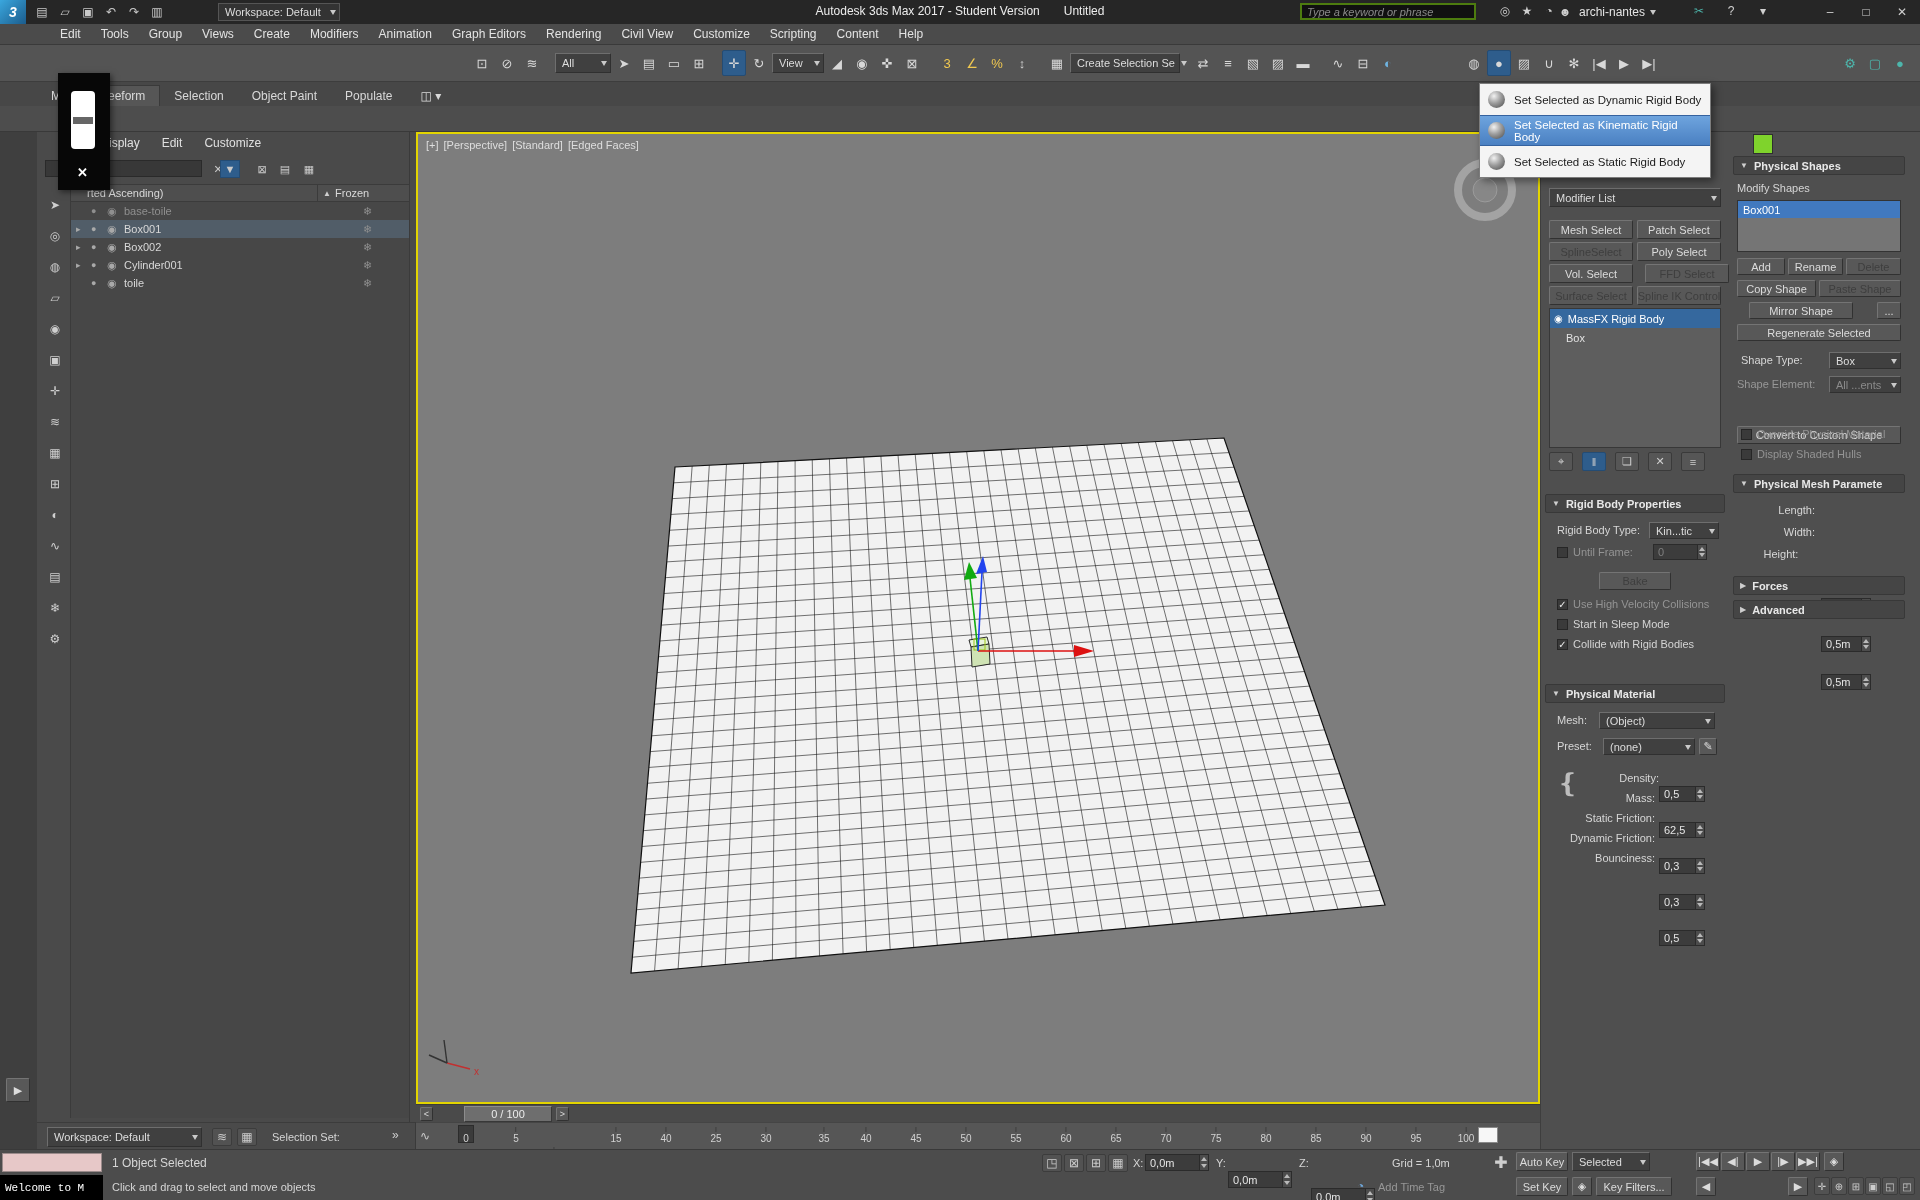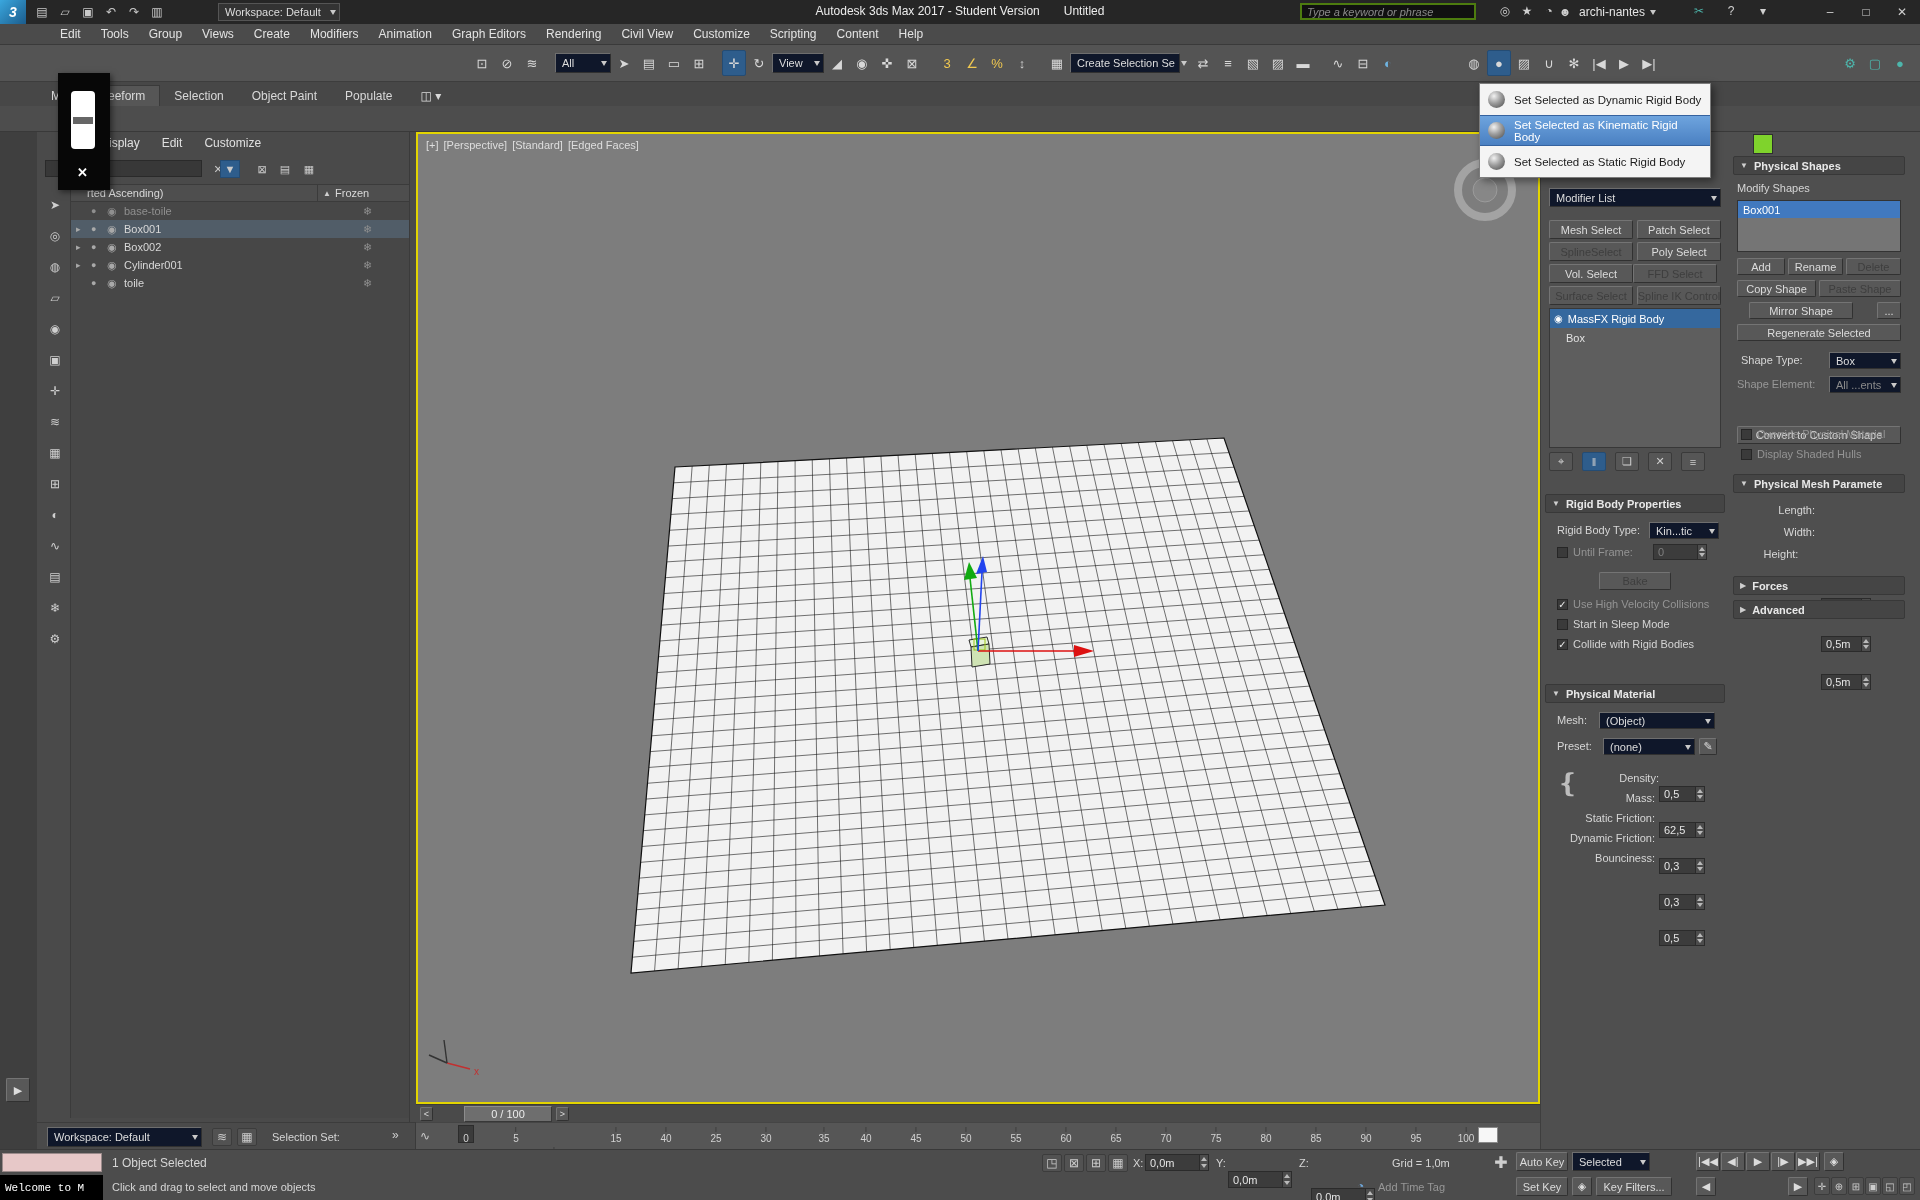--- a/index.html
+++ b/index.html
@@ -27,21 +27,21 @@
 .tic{color:#cfcfcf;font-size:12px;width:18px;height:18px;display:flex;align-items:center;justify-content:center;}
 .teal{color:#4db6ac;}
 
 #menubar{position:absolute;left:0;top:24px;width:1920px;height:21px;background:#4b4b4b;border-bottom:1px solid #3a3a3a;display:flex;align-items:center;padding-left:50px;font-size:12px;z-index:30;}
 .menu-item{padding:0 10px;color:#e3e3e3;height:100%;display:flex;align-items:center;}
 
 #toolbar{position:absolute;left:0;top:45px;width:1920px;height:37px;background:#545454;border-bottom:1px solid #3d3d3d;display:flex;align-items:center;padding:0 8px 0 470px;gap:1px;z-index:20;}
 .tbi{width:24px;height:26px;display:flex;align-items:center;justify-content:center;font-size:13px;color:#d8d8d8;border:1px solid transparent;border-radius:2px;flex:none;white-space:nowrap;}
 .tbi.act{background:#2e5d8c;border-color:#244c74;}
 .tbgap{width:9px;flex:none;}
-.dd{background:#0f172a;border:1px solid #303030;border-top-color:#6e6e6e;border-left-color:#6e6e6e;color:#ddd;font-size:11px;display:flex;align-items:center;justify-content:space-between;padding:0 3px 0 6px;white-space:nowrap;flex:none;}
+.dd{background:#404040;border:1px solid #303030;border-top-color:#6e6e6e;border-left-color:#6e6e6e;color:#ddd;font-size:11px;display:flex;align-items:center;justify-content:space-between;padding:0 3px 0 6px;white-space:nowrap;flex:none;}
 .dd .arr{width:0;height:0;border:3.5px solid transparent;border-top:5px solid #c9c9c9;margin-top:4px;margin-left:6px;flex:none;}
 .dd.dis{color:#8b8b8b;}
 
 #ribbon{position:absolute;left:0;top:82px;width:1920px;height:50px;background:#474747;border-bottom:1px solid #393939;z-index:10;}
 #ribbontabs{display:flex;align-items:flex-end;height:24px;padding-left:37px;font-size:12px;color:#d9d9d9;}
 .rtab{padding:3px 14px;}
 .rtab.act{background:#565656;border:1px solid #3a3a3a;border-bottom:none;}
 #ribbonbody{height:25px;background:#4d4d4d;}
 
 #leftstrip{position:absolute;left:0;top:132px;width:37px;height:1017px;background:#3f3f3f;z-index:5;}
@@ -642,21 +642,21 @@
   <div id="cpbuilt">
       <div class="dd abs" style="left: 8px; top: 56px; width: 172px; height: 19px;">
         <span>Modifier List</span>
         <span class="arr"></span>
       </div>
       <div class="btn abs" style="left: 8px; top: 88px; width: 84px; height: 19px;">Mesh Select</div>
       <div class="btn abs" style="left: 96px; top: 88px; width: 84px; height: 19px;">Patch Select</div>
       <div class="btn dis abs" style="left: 8px; top: 110px; width: 84px; height: 19px;">SplineSelect</div>
       <div class="btn abs" style="left: 96px; top: 110px; width: 84px; height: 19px;">Poly Select</div>
       <div class="btn abs" style="left: 8px; top: 132px; width: 84px; height: 19px;">Vol. Select</div>
-      <div class="btn dis abs" style="left: 92px; top: 132px; width: 84px; height: 19px;">FFD Select</div>
+      <div class="btn dis abs" style="left: 104px; top: 132px; width: 84px; height: 19px;">FFD Select</div>
       <div class="btn dis abs" style="left: 8px; top: 154px; width: 84px; height: 19px;">Surface Select</div>
       <div class="btn dis abs" style="left: 96px; top: 154px; width: 84px; height: 19px;">Spline IK Control</div>
       <div class="roll abs" style="left: 4px; top: 362px; width: 180px;">
         <span class="tri">▼</span>
         <span>Rigid Body Properties</span>
       </div>
       <div class="lbl abs" style="left: 16px; top: 392px;">Rigid Body Type:</div>
       <div class="dd abs" style="left: 108px; top: 390px; width: 70px; height: 17px;">
         <span>Kin...tic</span>
         <span class="arr"></span>

